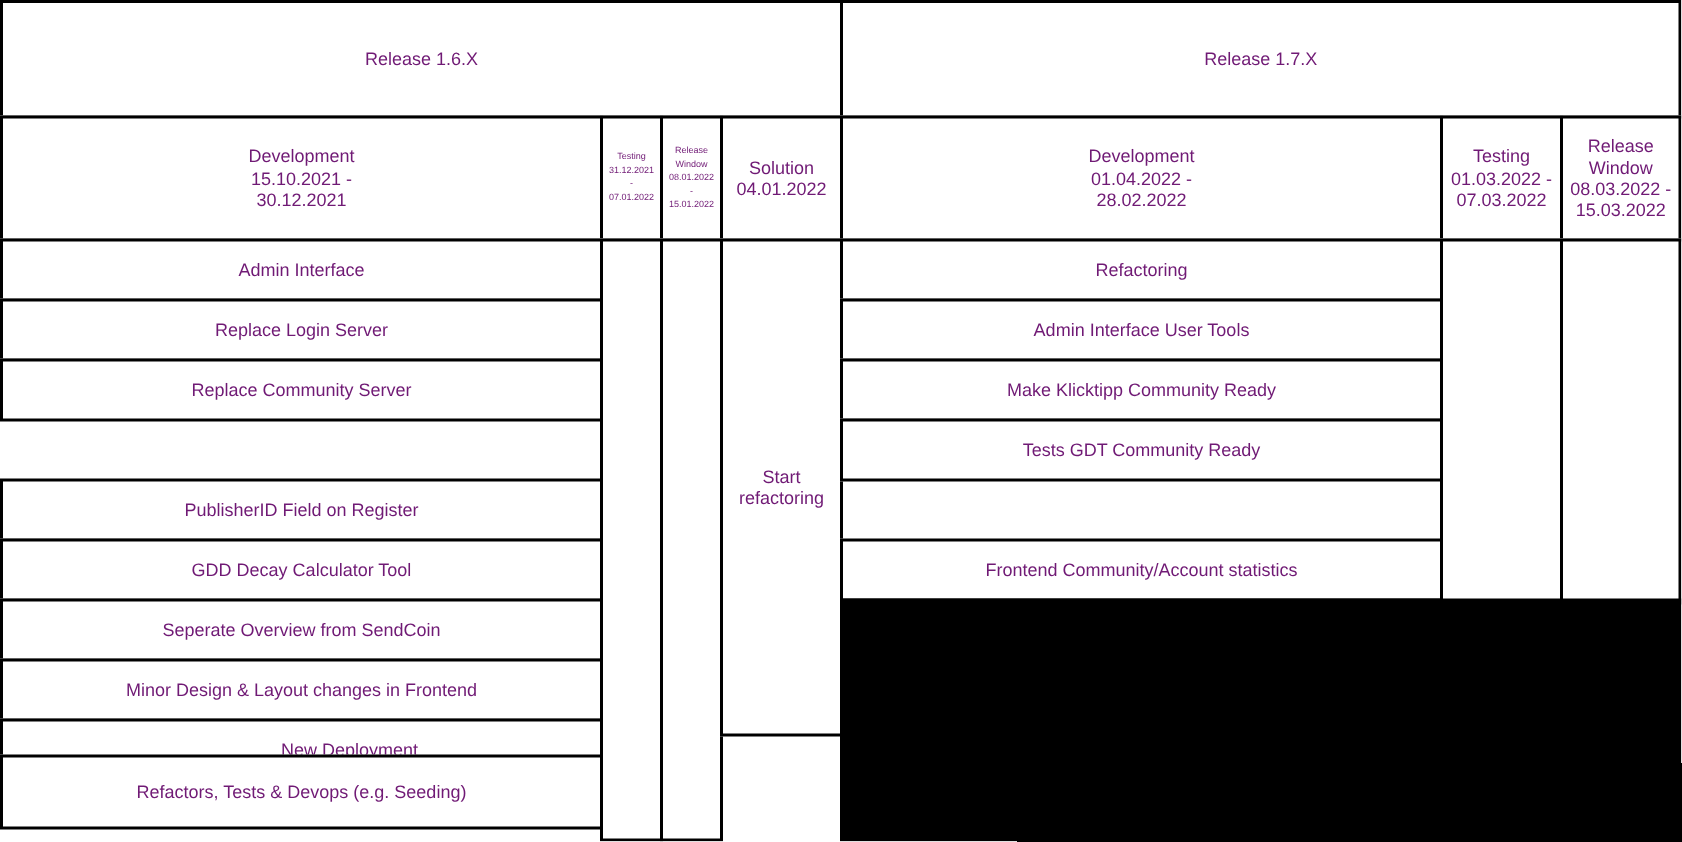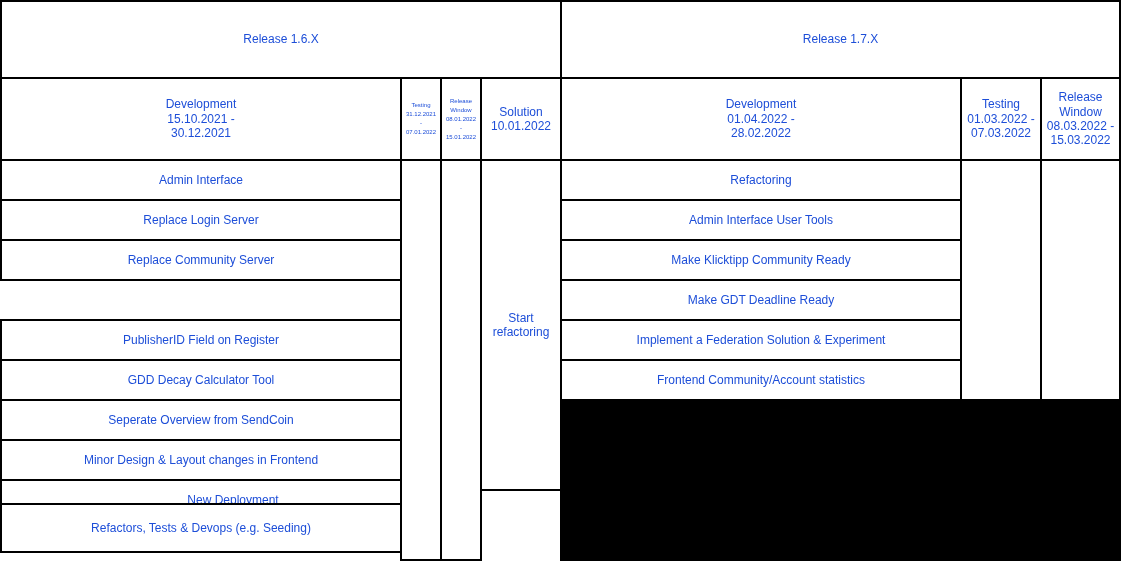--- a/index.html
+++ b/index.html
@@ -6,21 +6,21 @@
     margin: 0;
     padding: 0;
     background: #ffffff;
   }
   .canvas {
     position: relative;
     width: 1121px;
     height: 561px;
     background: #ffffff;
     font-family: "Liberation Sans", sans-serif;
-    color: #1d4ed8;
+    color: #701a75;
     overflow: hidden;
   }
   .cell {
     position: absolute;
     box-sizing: border-box;
     background: #ffffff;
     border: 2px solid #000000;
     display: flex;
     align-items: center;
     justify-content: center;
@@ -70,21 +70,21 @@
       <span>Window</span>
       <span>08.01.2022</span>
       <span>-</span>
       <span>15.01.2022</span>
     </div>
   </div>
 
   <div class="cell" style="left:480px;top:77px;width:82px;height:84px">
     <div class="lines">
       <span>Solution</span>
-      <span>10.01.2022</span>
+      <span>04.01.2022</span>
     </div>
   </div>
 
   <div class="cell" style="left:0;top:159px;width:402px;height:42px">
     <span>Admin Interface</span>
   </div>
   <div class="cell" style="left:0;top:199px;width:402px;height:42px">
     <span>Replace Login Server</span>
   </div>
   <div class="cell" style="left:0;top:239px;width:402px;height:42px">
@@ -150,24 +150,21 @@
   <div class="cell" style="left:560px;top:159px;width:402px;height:42px">
     <span>Refactoring</span>
   </div>
   <div class="cell" style="left:560px;top:199px;width:402px;height:42px">
     <span>Admin Interface User Tools</span>
   </div>
   <div class="cell" style="left:560px;top:239px;width:402px;height:42px">
     <span>Make Klicktipp Community Ready</span>
   </div>
   <div class="cell" style="left:560px;top:279px;width:402px;height:42px">
-    <span>Make GDT Deadline Ready</span>
-  </div>
-  <div class="cell" style="left:560px;top:319px;width:402px;height:42px">
-    <span>Implement a Federation Solution &amp; Experiment</span>
+    <span>Tests GDT Community Ready</span>
   </div>
   <div class="cell" style="left:560px;top:359px;width:402px;height:42px">
     <span>Frontend Community/Account statistics</span>
   </div>
 
   <div class="cell" style="left:960px;top:159px;width:82px;height:244px"></div>
   <div class="cell" style="left:1040px;top:159px;width:81px;height:244px"></div>
 
   <div class="redaction" style="left:560px;top:399px;width:561px;height:162px"></div>
 

